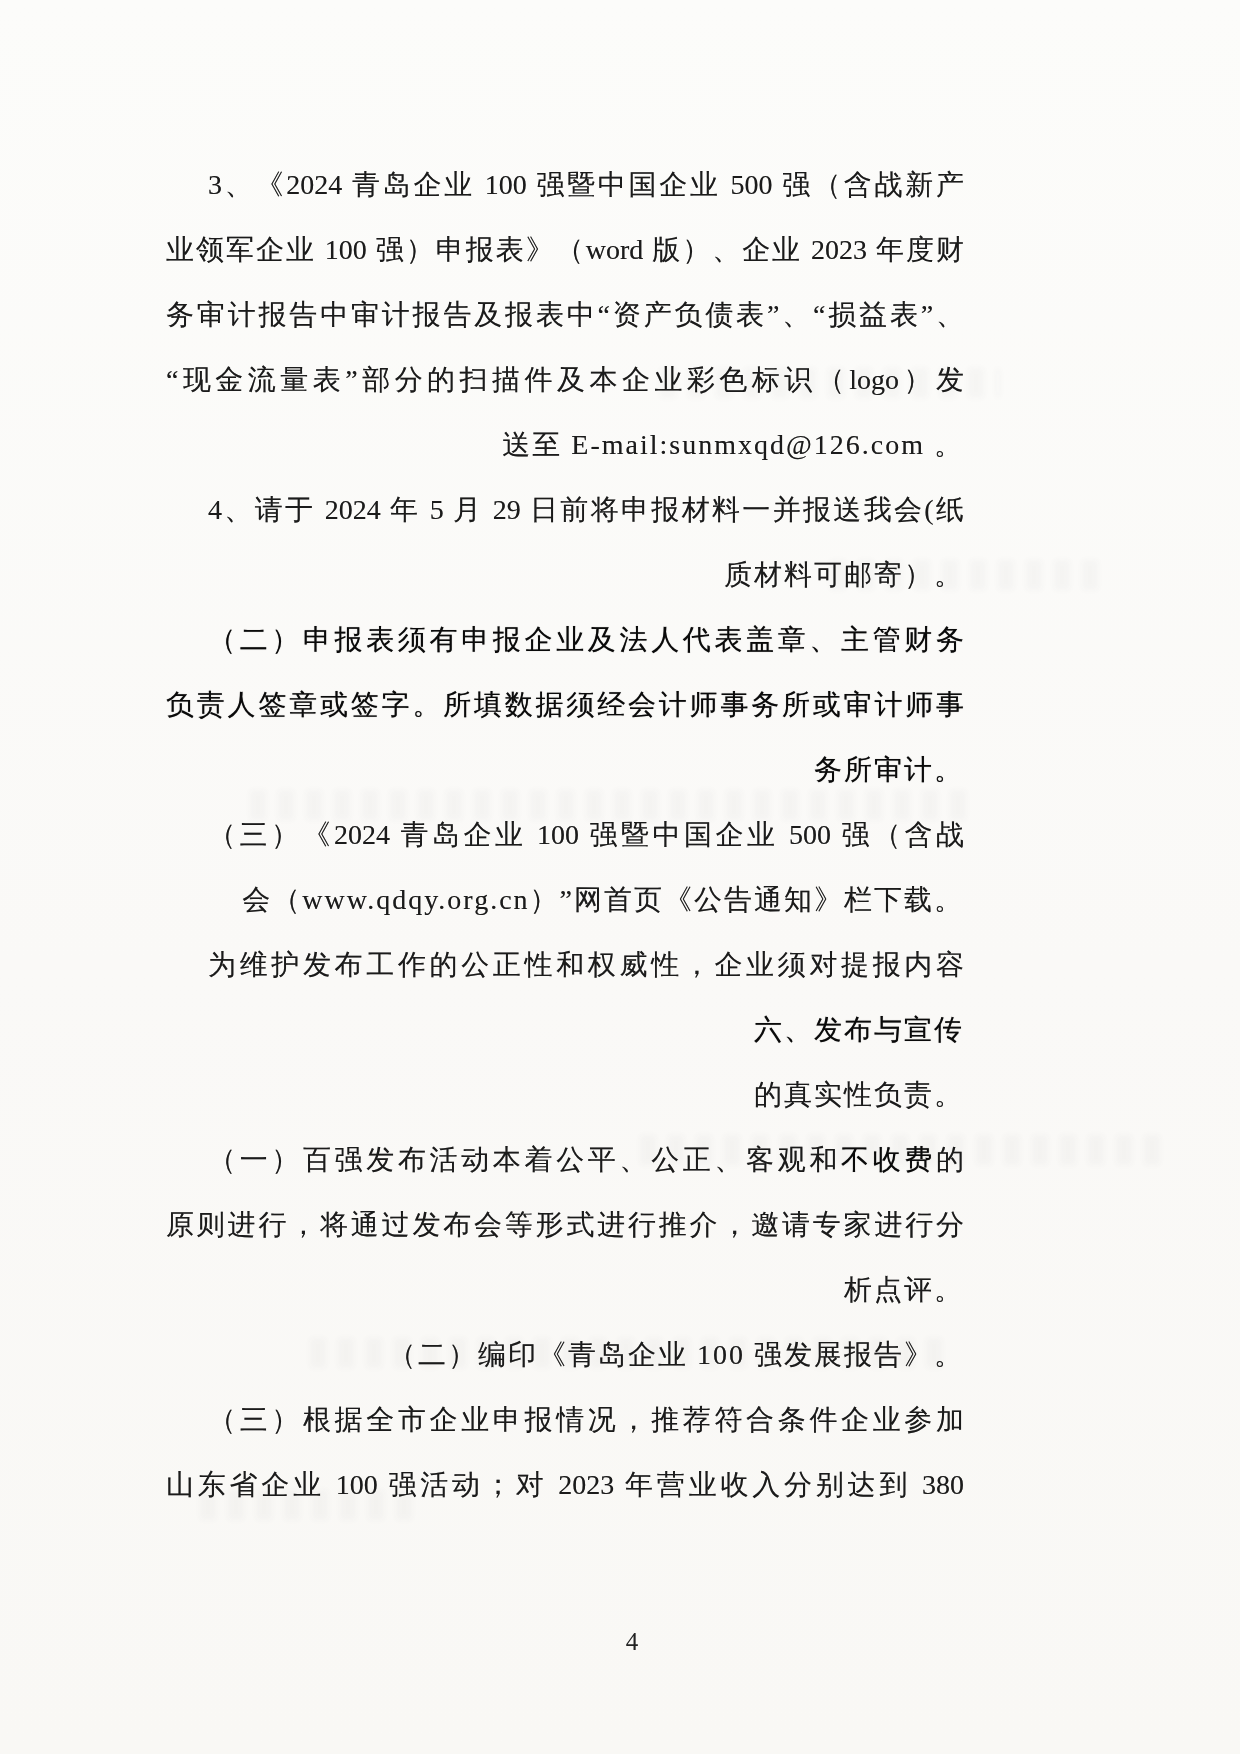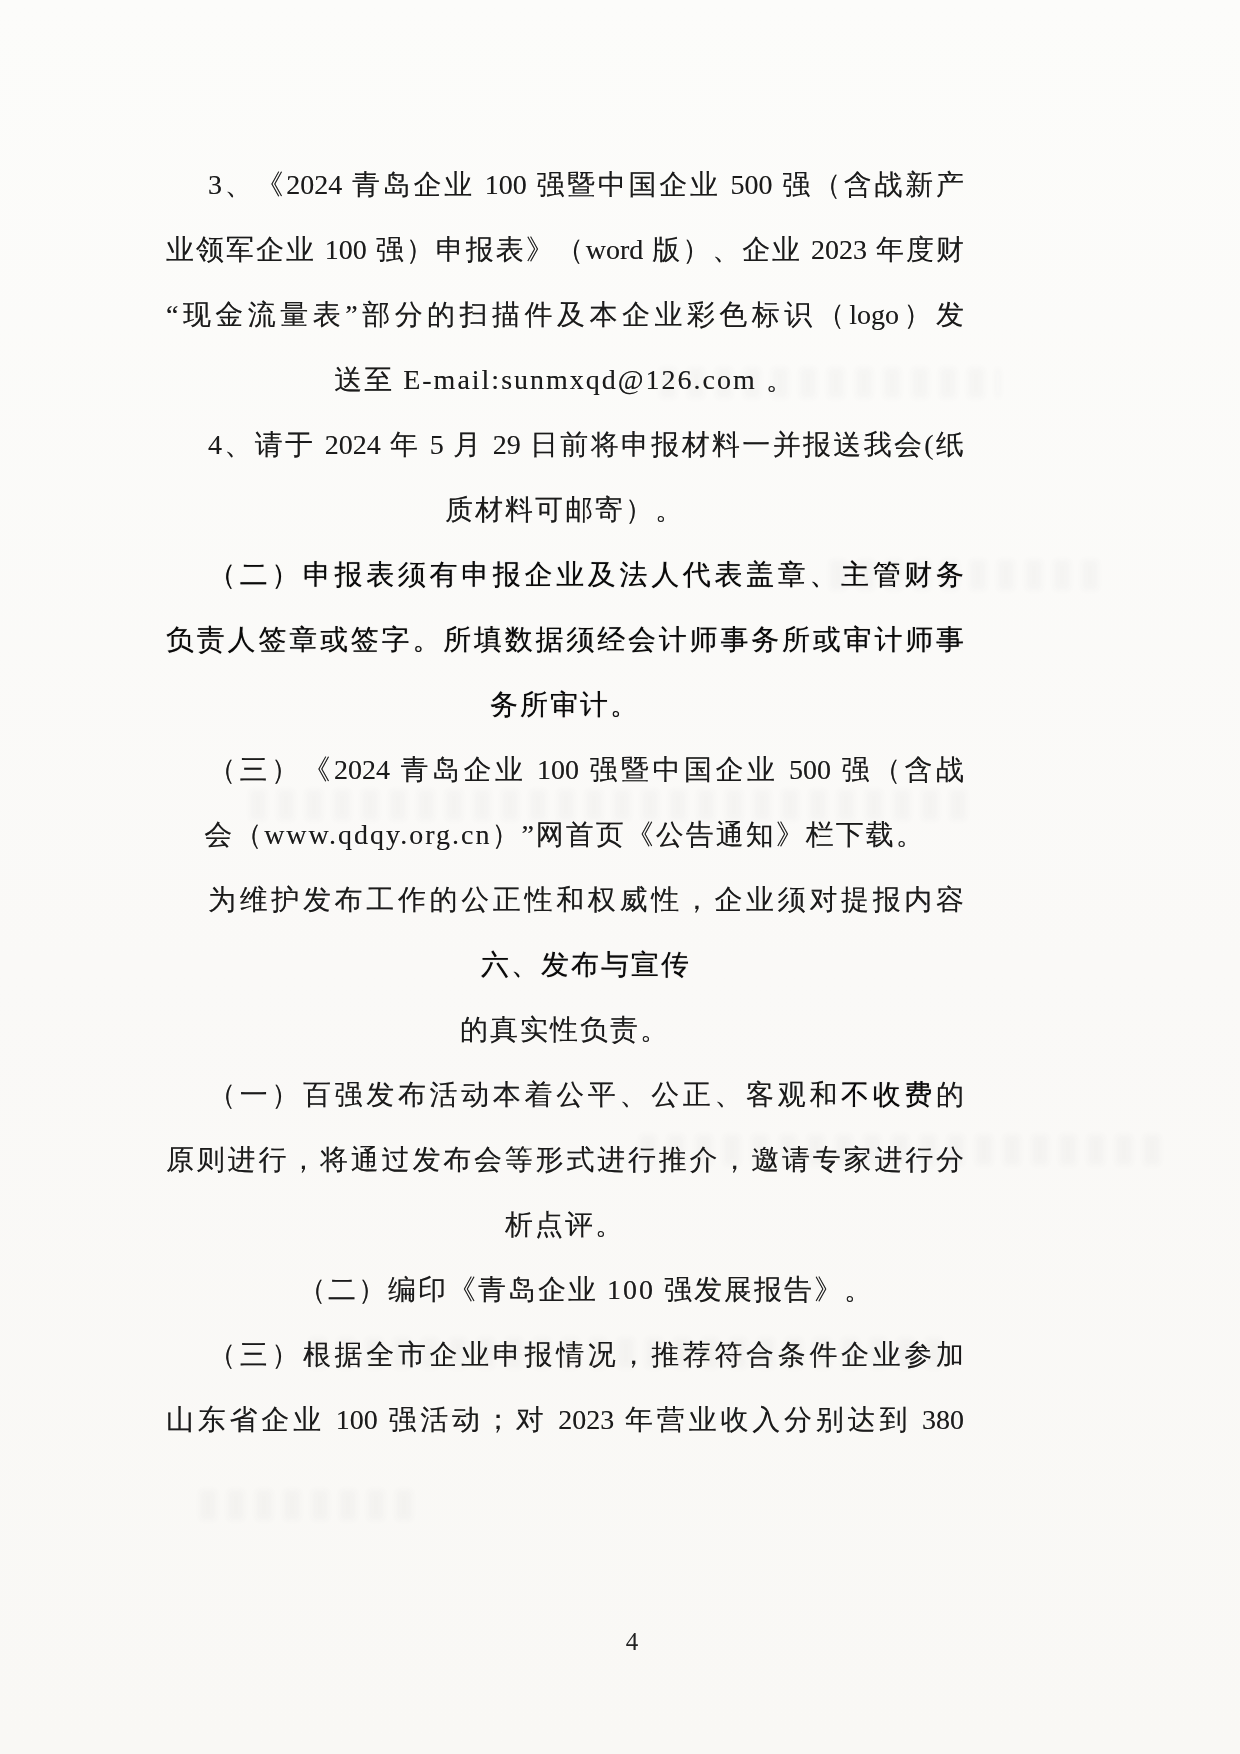--- a/index.html
+++ b/index.html
@@ -27,21 +27,21 @@
     font-size: 28px;
     white-space: normal;
     overflow: hidden;
     text-shadow: 0 0 0.5px rgba(20,20,20,0.45);
   }
   .line.justify {
     text-align: justify;
     text-align-last: justify;
   }
   .line:not(.justify) {
-    text-align: center;
+    text-align: right;
     letter-spacing: 2px;
   }
   .line.indent { text-indent: 42px; }
   .bold, .seg.bold {
     font-weight: 400;
     color: #0a0a0a;
     text-shadow: 0 0 0.7px rgba(0,0,0,0.6);
   }
   .page-number {
     position: absolute;
@@ -71,20 +71,21 @@
   <div class="ghost" style="left:660px; top:368px; width:340px;"></div>
   <div class="ghost" style="left:830px; top:560px; width:280px;"></div>
   <div class="ghost" style="left:250px; top:790px; width:720px;"></div>
   <div class="ghost" style="left:640px; top:1135px; width:520px;"></div>
   <div class="ghost" style="left:310px; top:1338px; width:640px;"></div>
   <div class="ghost" style="left:200px; top:1490px; width:220px;"></div>
 
   <div class="doc-body">
       <div class="line justify indent"><span class="seg">3、《2024 青岛企业 100 强暨中国企业 500 强（含战新产</span></div>
       <div class="line justify"><span class="seg">业领军企业 100 强）申报表》（word 版）、企业 2023 年度财</span></div>
+      <div class="line justify"><span class="seg">务审计报告中审计报告及报表中“资产负债表”、“损益表”、</span></div>
       <div class="line justify"><span class="seg">“现金流量表”部分的扫描件及本企业彩色标识（logo）发</span></div>
       <div class="line"><span class="seg">送至 E-mail:sunmxqd@126.com 。</span></div>
       <div class="line justify indent"><span class="seg">4、请于 2024 年 5 月 29 日前将申报材料一并报送我会(纸</span></div>
       <div class="line"><span class="seg">质材料可邮寄）。</span></div>
       <div class="line justify indent bold"><span class="seg">（二）申报表须有申报企业及法人代表盖章、主管财务</span></div>
       <div class="line justify bold"><span class="seg">负责人签章或签字。所填数据须经会计师事务所或审计师事</span></div>
       <div class="line bold"><span class="seg">务所审计。</span></div>
       <div class="line justify indent"><span class="seg">（三）《2024 青岛企业 100 强暨中国企业 500 强（含战</span></div>
       <div class="line"><span class="seg">会（www.qdqy.org.cn）”网首页《公告通知》栏下载。</span></div>
       <div class="line justify indent"><span class="seg">为维护发布工作的公正性和权威性，企业须对提报内容</span></div>

